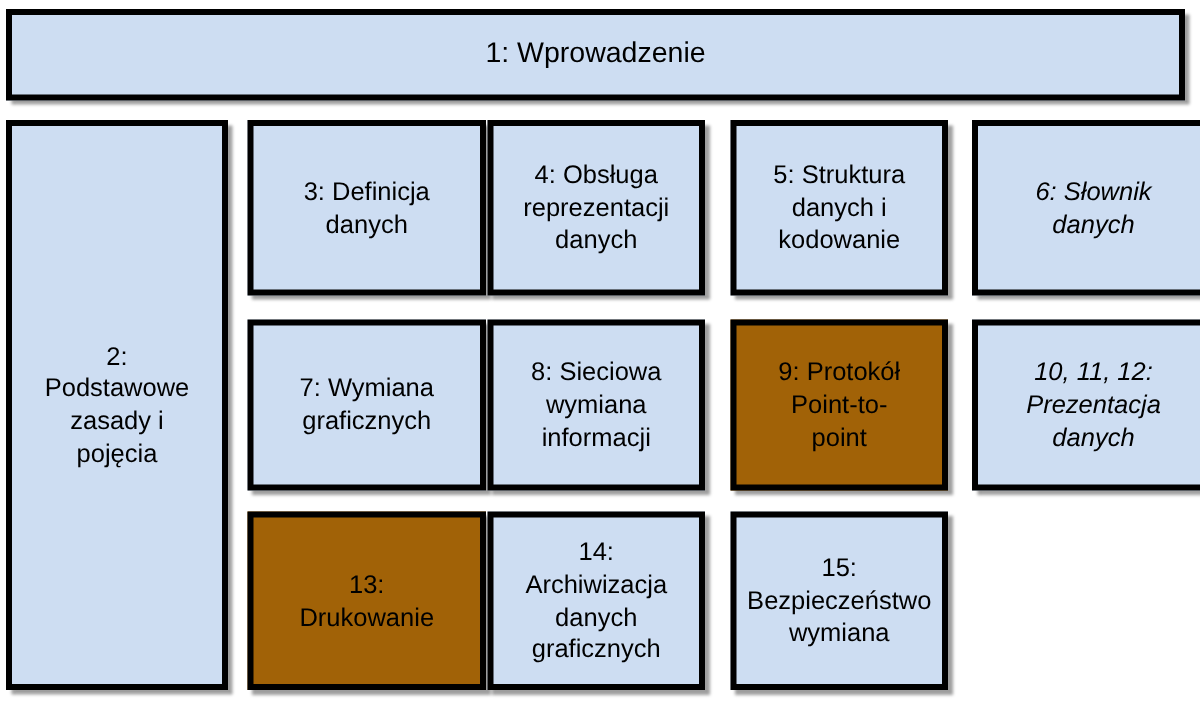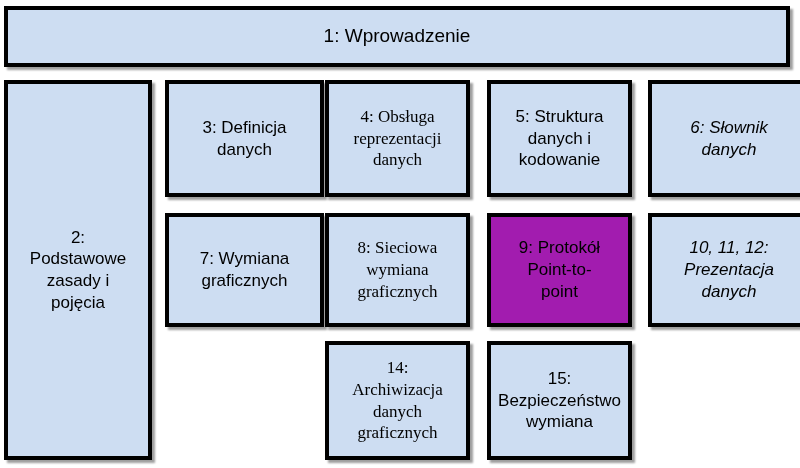--- a/index.html
+++ b/index.html
@@ -28,21 +28,21 @@
     align-items: center;
     justify-content: center;
     text-align: center;
     color: #000000;
     font-size: 17px;
     line-height: 1.28;
     padding: 2px 0;
     -webkit-font-smoothing: antialiased;
   }
   .node.white {
-    background: #a21caf;
+    background: #a16207;
   }
   .node .label {
     display: block;
     width: 100%;
     white-space: pre-line;
   }
   #banner {
     left: 4px;
     top: 6px;
     width: 786px;
@@ -52,21 +52,21 @@
   #node-2 {
     left: 4px;
     top: 80px;
     width: 148px;
     height: 380px;
   }
   .r1 { top: 80px;  height: 117px; }
   .r2 { top: 213px; height: 114px; }
   .r3 { top: 341px; height: 119px; }
   .c2 { left: 165px; width: 159px; }
-  .c3 { left: 325px; width: 145px; font-family: Liberation Serif, serif; }
+  .c3 { left: 325px; width: 145px; }
   .c4 { left: 487px; width: 145px; justify-content: flex-end; }
   .c5 { left: 648px; width: 162px; font-style: italic; }
 </style>
 </head>
 <body>
 
 <div id="diagram">
 
   <div class="node" id="banner">
     <span class="label">1: Wprowadzenie</span>
@@ -102,35 +102,39 @@
   </div>
 
   <div class="node r2 c2">
     <span class="label">7: Wymiana
 graficznych</span>
   </div>
 
   <div class="node r2 c3">
     <span class="label">8: Sieciowa
 wymiana
-graficznych</span>
+informacji</span>
   </div>
 
   <div class="node white r2 c4">
     <span class="label">9: Protokół
 Point-to-
 point</span>
   </div>
 
   <div class="node r2 c5">
     <span class="label">10, 11, 12:
 Prezentacja
 danych</span>
   </div>
 
+  <div class="node white r3 c2">
+    <span class="label">13:
+Drukowanie</span>
+  </div>
 
   <div class="node r3 c3">
     <span class="label">14:
 Archiwizacja
 danych
 graficznych</span>
   </div>
 
   <div class="node r3 c4">
     <span class="label">15:

